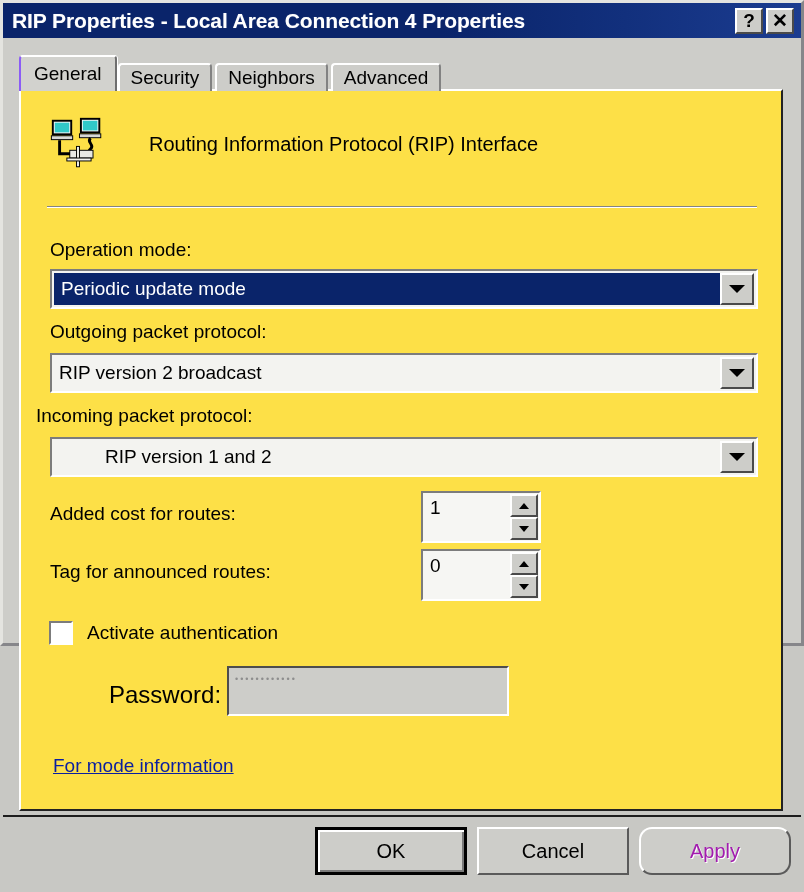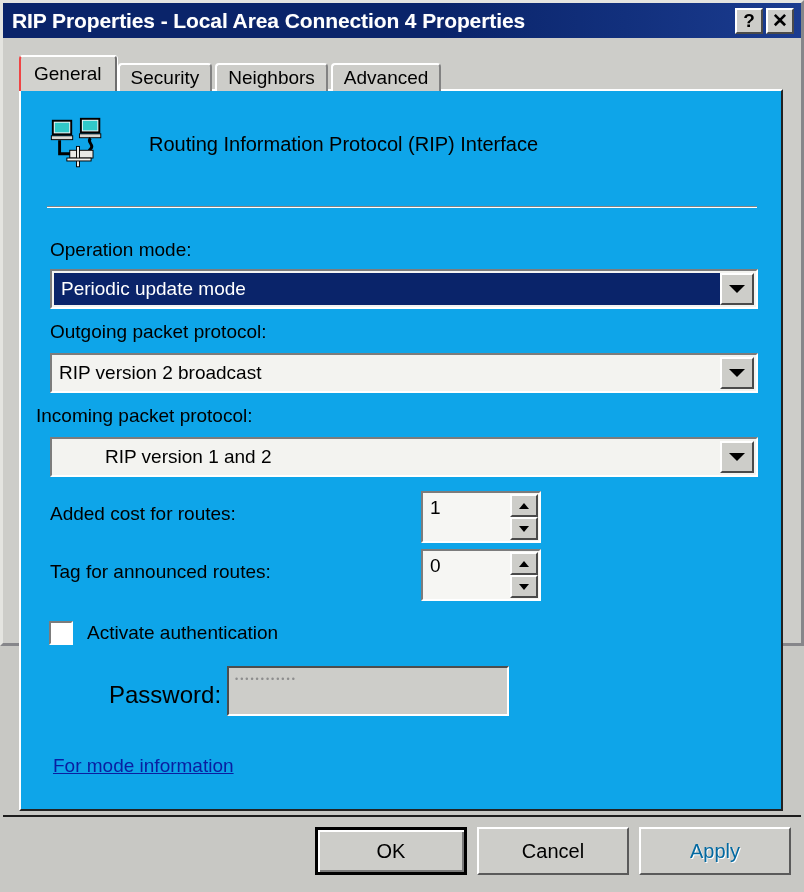--- a/index.html
+++ b/index.html
@@ -101,35 +101,35 @@
     margin-right: 3px;
     position: relative;
   }
   .tab.active {
     height: 36px;
     margin-left: -2px;
     margin-right: 1px;
     padding: 0 13px;
     z-index: 7;
     background: #d2d2ce;
-    border-left: 2px solid #ef4444;
+    border-left: 2px solid #8b5cf6;
     border-top: 2px solid #ffffff;
     border-right: 2px solid #6e6e6e;
     box-shadow: 1px 0 0 #ffffff;
   }
 
   
   #tabpanel {
     position: absolute;
     left: 16px;
     top: 86px;
     width: 764px;
     height: 722px;
     box-sizing: border-box;
-    background: #0ea5e9;
+    background: #fde047;
     border-left: 2px solid #ffffff;
     border-top: 2px solid #ffffff;
     border-right: 2px solid #222222;
     border-bottom: 2px solid #222222;
   }
 
   
   #header-row {
     position: absolute;
     left: 26px;
@@ -364,22 +364,23 @@
     align-items: center;
     justify-content: center;
     font-size: 20px;
     color: #000;
   }
   .btn.default {
     border: 3px solid #000;
     box-shadow: inset 2px 2px 0 #ffffff, inset -2px -2px 0 #7a7a7a;
   }
   .btn.disabled {
-    color: #0369a1;
+    color: #a21caf;
     text-shadow: 1px 1px 0 #ffffff;
+    border-radius: 13px;
   }
 </style>
 </head>
 <body>
 
 <div id="window">
 
   <div id="titlebar">
     <div id="title-text">RIP Properties - Local Area Connection 4 Properties</div>
     <div class="tb-btns">

